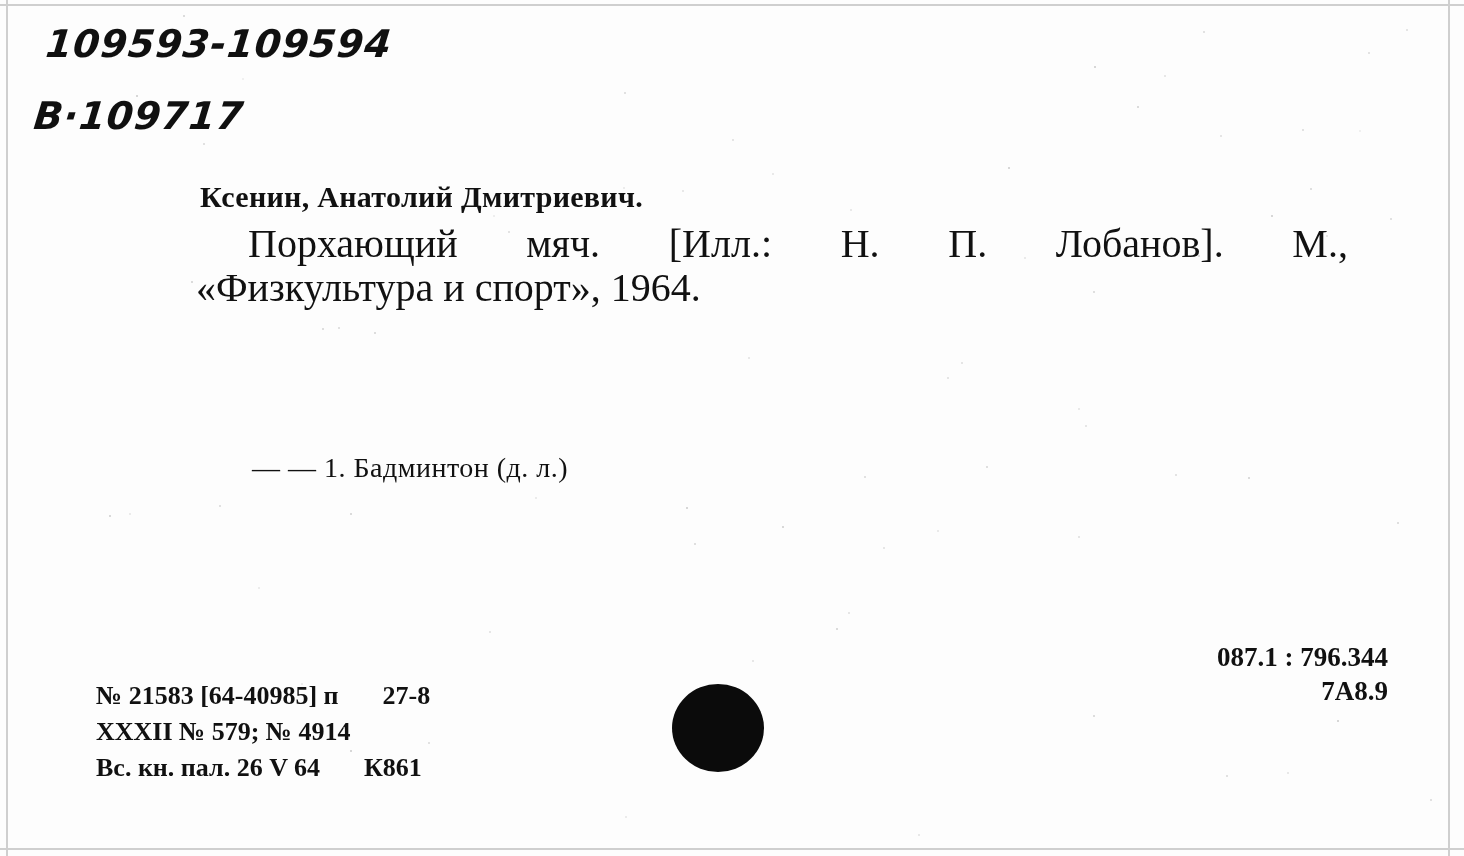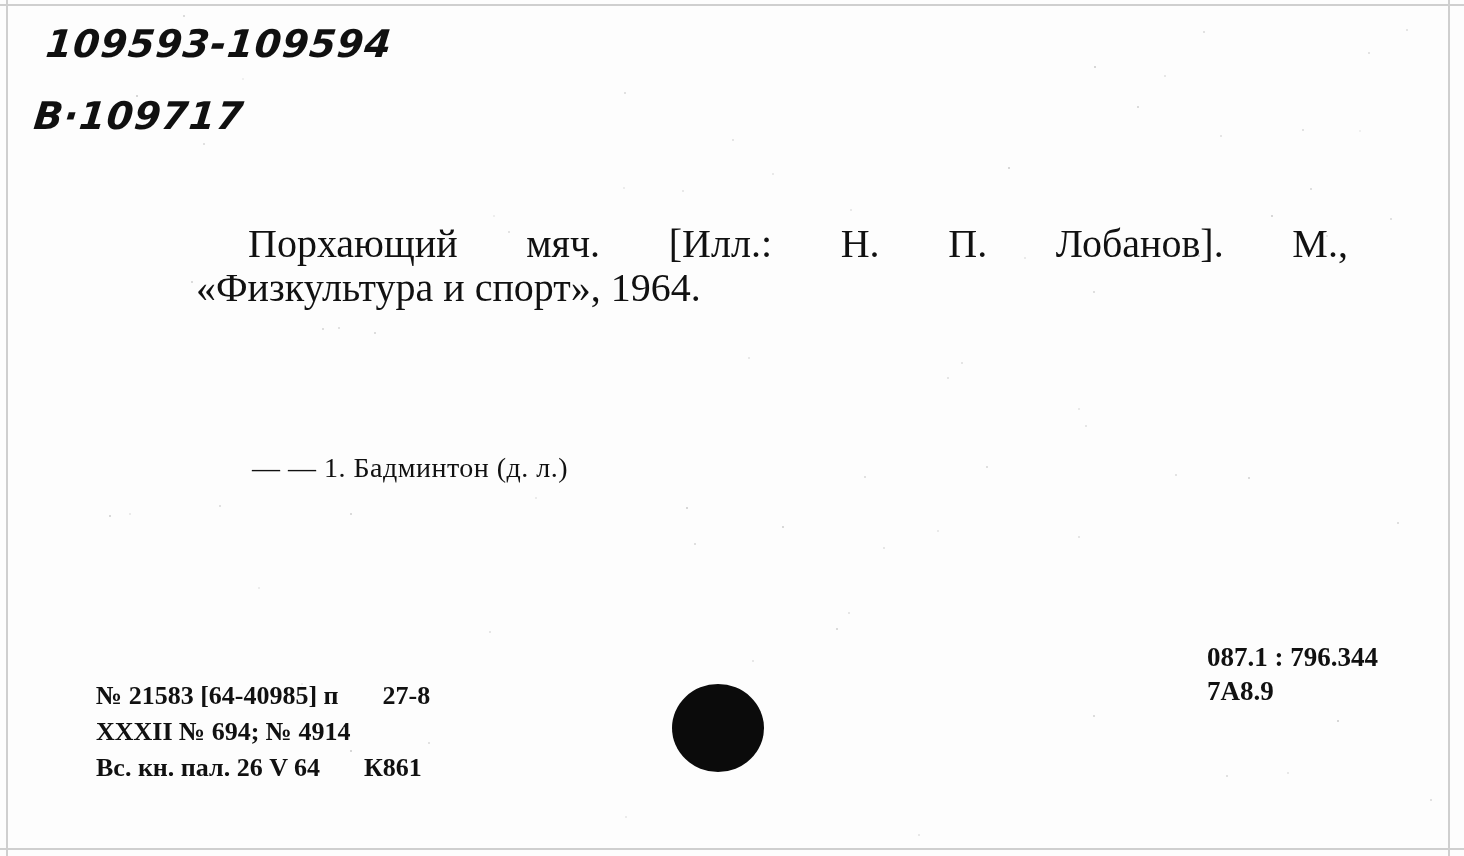--- a/index.html
+++ b/index.html
@@ -100,22 +100,23 @@
   .tracing {
     position: absolute;
     left: 252px;
     top: 452px;
     font-size: 28px;
     letter-spacing: 0.5px;
   }
 
   .udc {
     position: absolute;
-    right: 86px;
+    right: 76px;
     top: 640px;
+    text-align: right;
     font-size: 27px;
     font-weight: 700;
     line-height: 34px;
   }
 
   .footer {
     position: absolute;
     left: 96px;
     top: 678px;
     font-size: 26px;
@@ -141,20 +142,21 @@
 <div class="card">
 
   <div class="border-line border-top"></div>
   <div class="border-line border-bottom"></div>
   <div class="border-line border-left"></div>
   <div class="border-line border-right"></div>
 
   <div class="handwriting" id="hw-line1">109593-109594</div>
   <div class="handwriting" id="hw-line2">B·109717</div>
 
+  <div class="author">Ксенин, Анатолий Дмитриевич.</div>
 
   <div class="title-block">
     <div class="tl-words">
       <span>Порхающий</span>
       <span>мяч.</span>
       <span>[Илл.:</span>
       <span>Н.</span>
       <span>П.</span>
       <span>Лобанов].</span>
       <span>М.,</span>
@@ -170,21 +172,21 @@
     <div>7А8.9</div>
   </div>
 
   <div class="footer">
     <div class="f-row">
       <span>№ 21583 [64-40985] п</span>
       <span class="f-gap"></span>
       <span>27-8</span>
     </div>
     <div class="f-row">
-      <span>XXXII № 694; № 4914</span>
+      <span>XXXII № 579; № 4914</span>
     </div>
     <div class="f-row">
       <span>Вс. кн. пал. 26 V 64</span>
       <span class="f-gap"></span>
       <span>К861</span>
     </div>
   </div>
 
   <div class="dot-stamp"></div>
 

